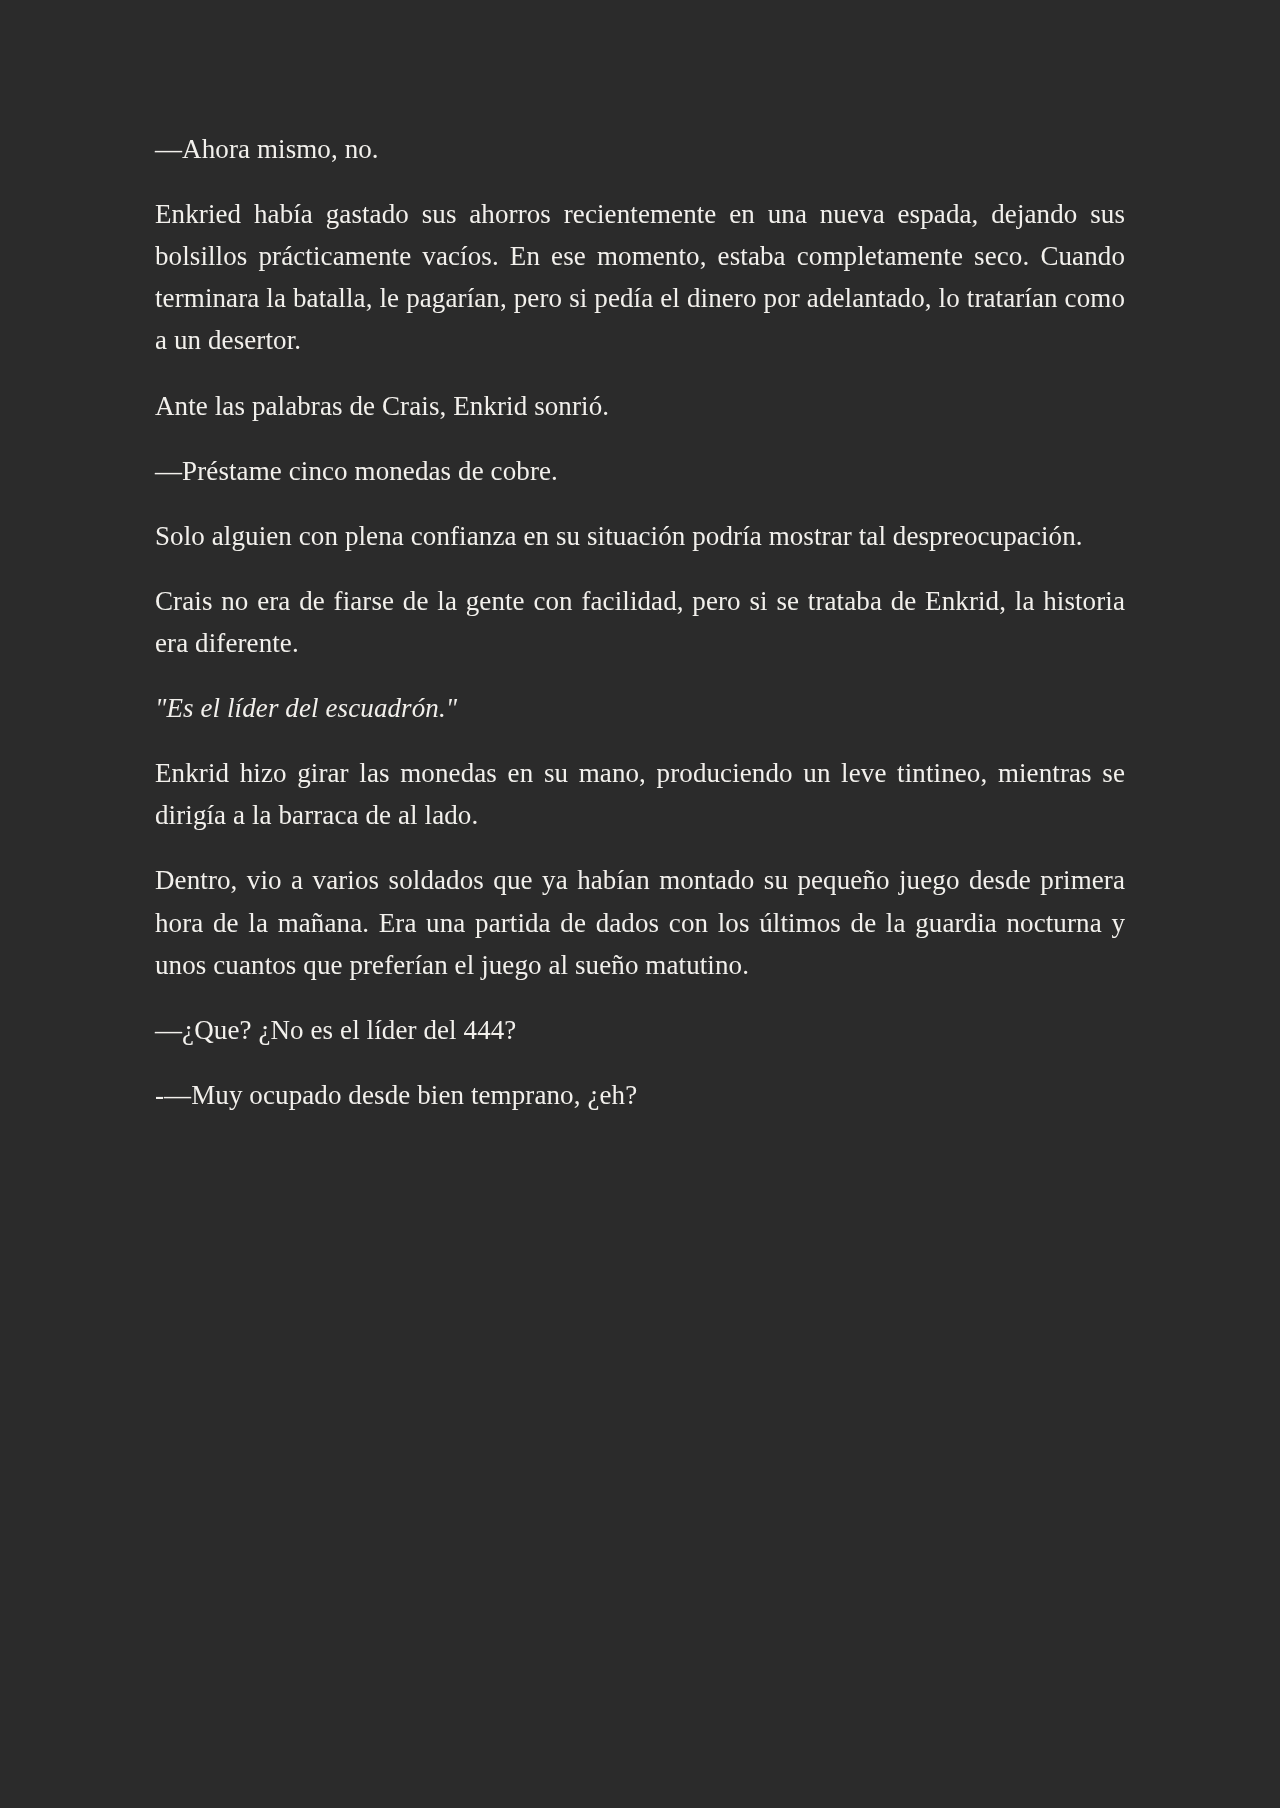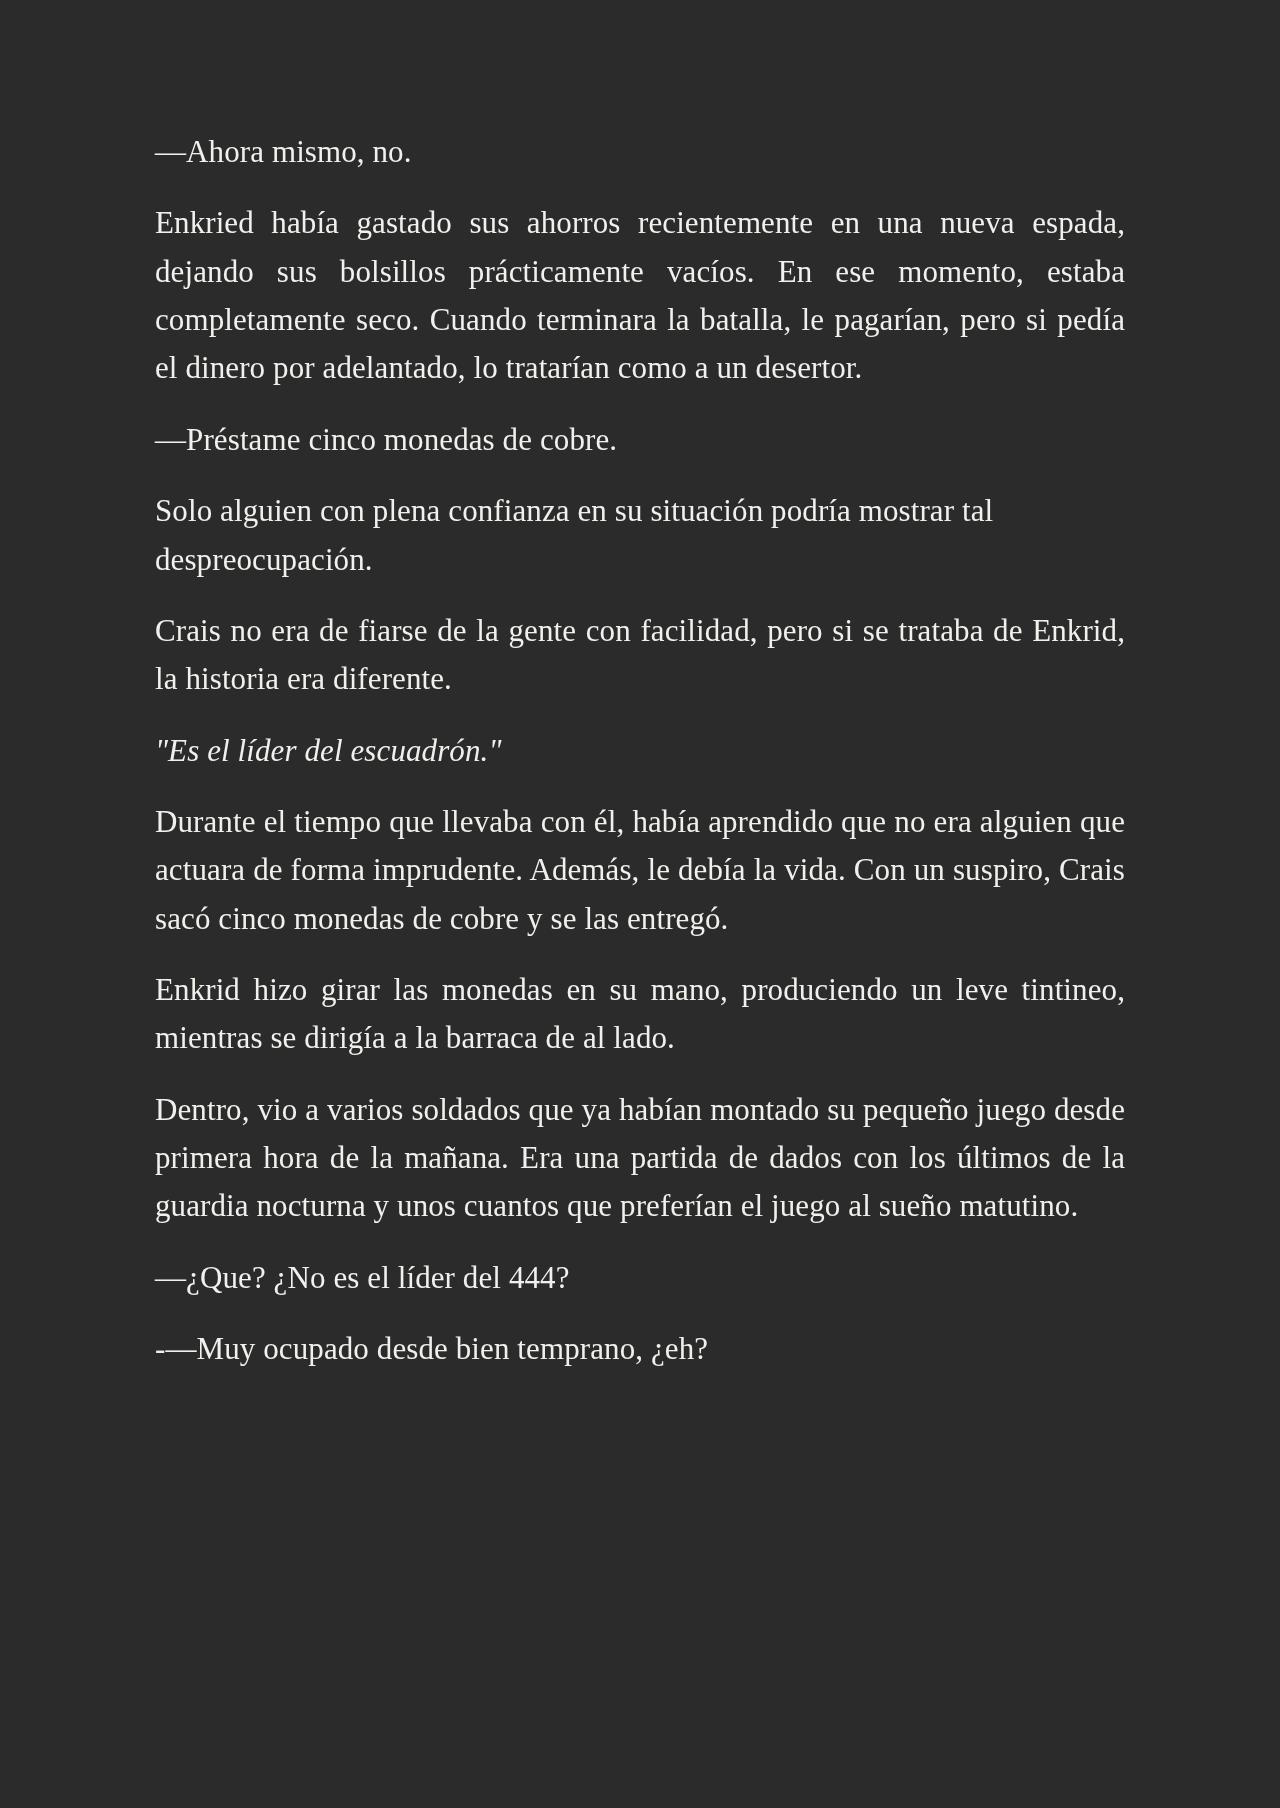--- a/index.html
+++ b/index.html
@@ -18,21 +18,21 @@
     min-height: 1808px;
     box-sizing: border-box;
     padding: 128px 155px 120px 155px;
     background: #2b2b2b;
   }
   .content {
     width: 970px;
     margin: 0 auto;
   }
   p.para {
-    font-size: 31px;
+    font-size: 27px;
     line-height: 1.56;
     margin: 0 0 23px 0;
     text-align: justify;
     text-justify: inter-word;
     letter-spacing: 0.1px;
     color: #f2f0ec;
   }
   p.para:last-child {
     margin-bottom: 16px;
   }
@@ -48,24 +48,24 @@
   }
 </style>
 </head>
 <body>
 
 <div class="page">
   <div class="content">
 
     <p class="para dialogue">—Ahora mismo, no.</p>
     <p class="para">Enkried había gastado sus ahorros recientemente en una nueva espada, dejando sus bolsillos prácticamente vacíos. En ese momento, estaba completamente seco. Cuando terminara la batalla, le pagarían, pero si pedía el dinero por adelantado, lo tratarían como a un desertor.</p>
+    <p class="para short">Ante las palabras de Crais, Enkrid sonrió.</p>
     <p class="para dialogue">—Préstame cinco monedas de cobre.</p>
     <p class="para short">Solo alguien con plena confianza en su situación podría mostrar tal despreocupación.</p>
     <p class="para">Crais no era de fiarse de la gente con facilidad, pero si se trataba de Enkrid, la historia era diferente.</p>
     <p class="para italic">"Es el líder del escuadrón."</p>
-    <p class="para">Durante el tiempo que llevaba con él, había aprendido que no era alguien que actuara de forma imprudente. Además, le debía la vida. Con un suspiro, Crais sacó cinco monedas de cobre y se las entregó.</p>
     <p class="para">Enkrid hizo girar las monedas en su mano, produciendo un leve tintineo, mientras se dirigía a la barraca de al lado.</p>
     <p class="para">Dentro, vio a varios soldados que ya habían montado su pequeño juego desde primera hora de la mañana. Era una partida de dados con los últimos de la guardia nocturna y unos cuantos que preferían el juego al sueño matutino.</p>
     <p class="para dialogue">—¿Que? ¿No es el líder del 444?</p>
     <p class="para dialogue">-—Muy ocupado desde bien temprano, ¿eh?</p>
 
   </div>
 </div>
 
 </body></html>

